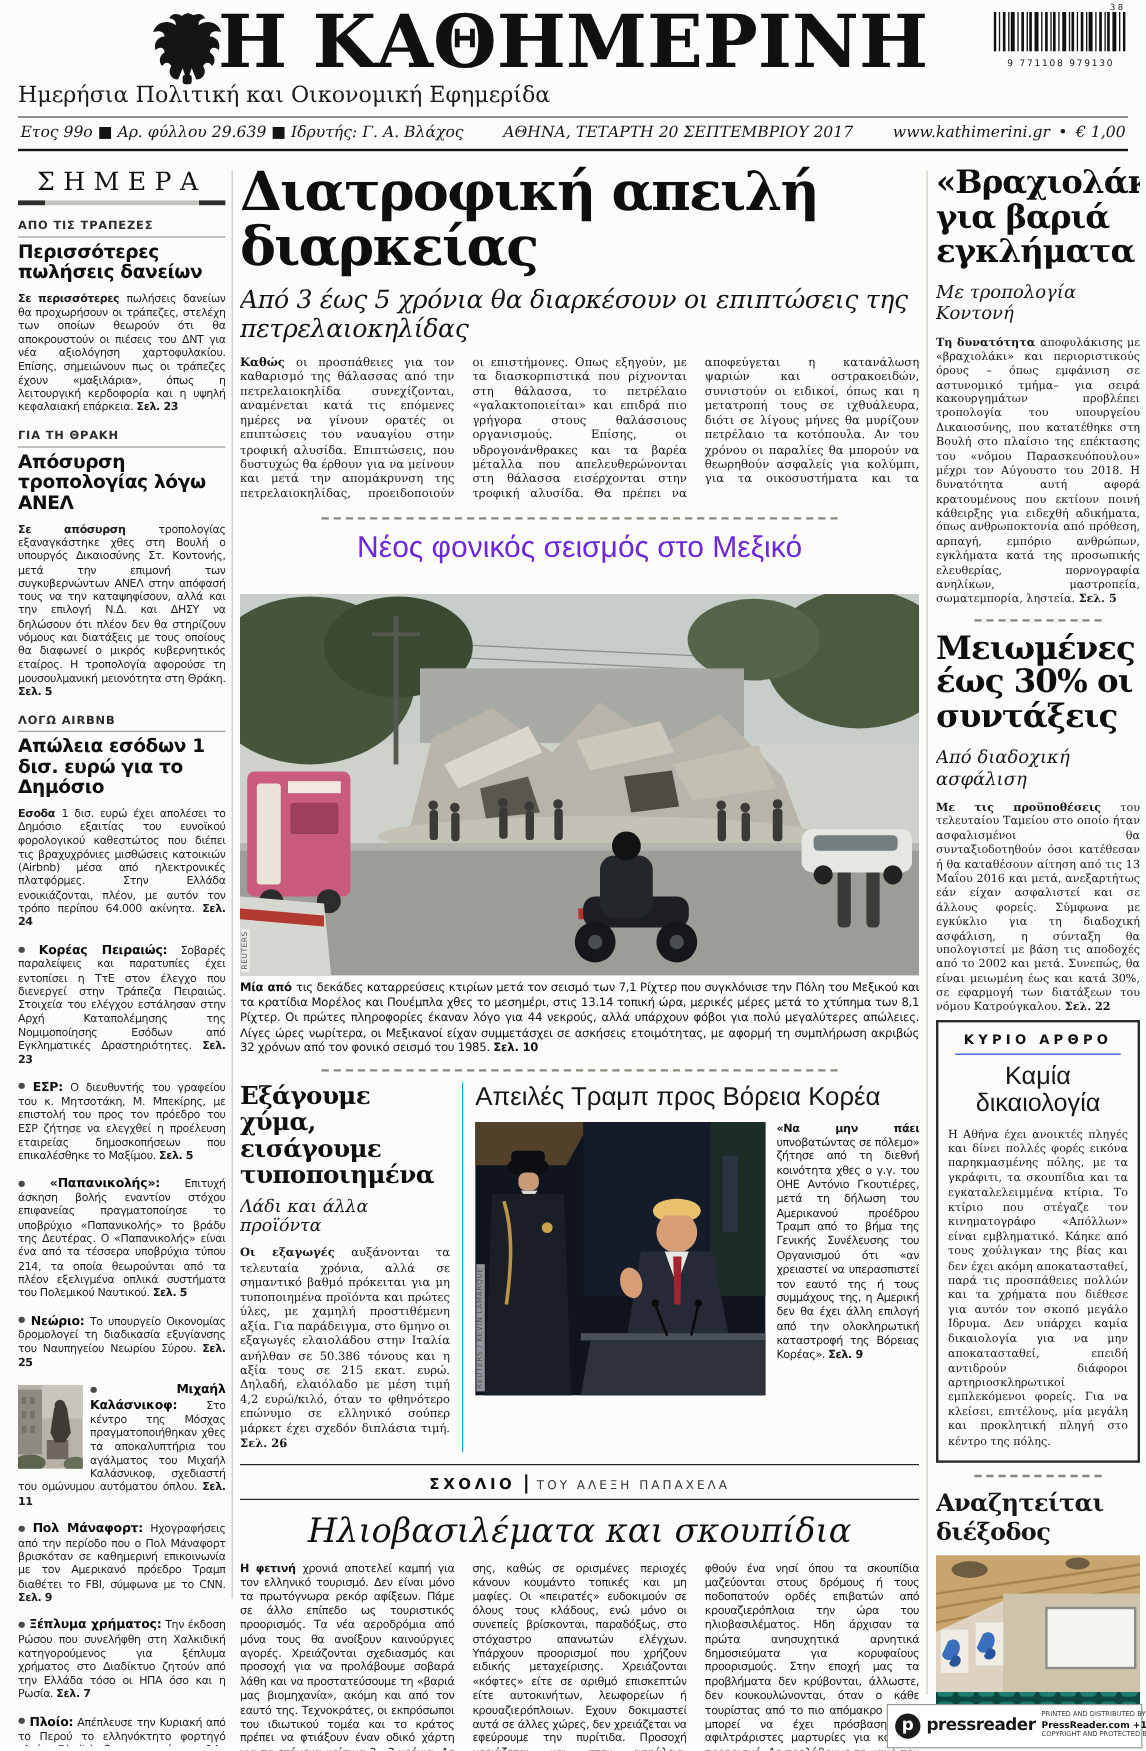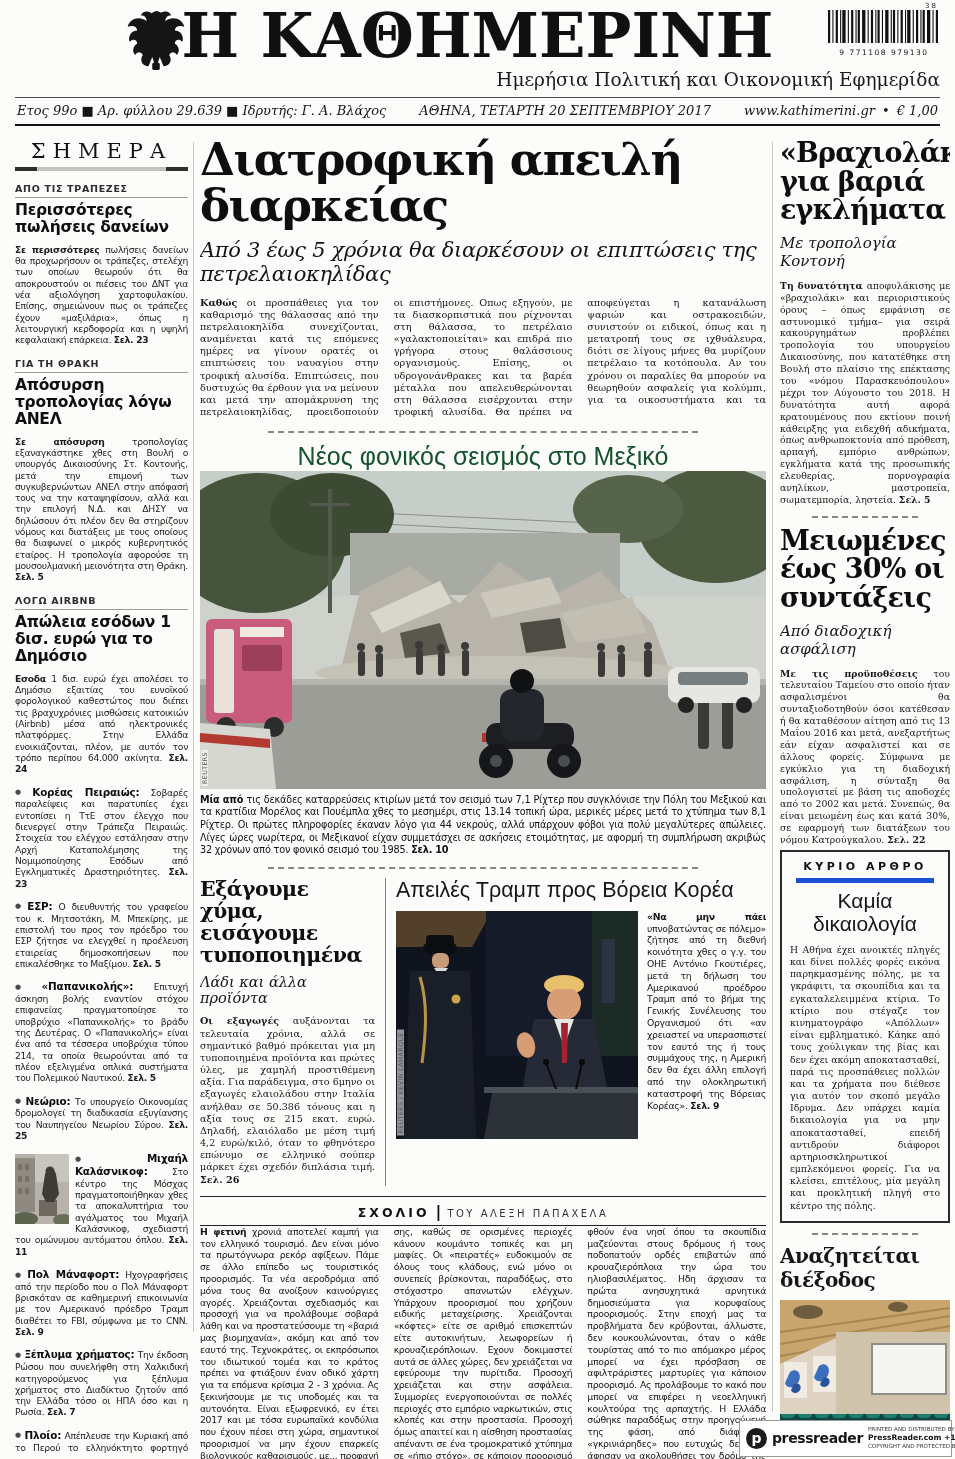--- a/index.html
+++ b/index.html
@@ -6,21 +6,21 @@
   html,body { background:#ffffff; }
   .page { position:relative; width:955px; height:1459px; background:#fcfcfa; overflow:hidden;
           font-family:"DejaVu Sans",sans-serif; color:#161616; }
   .serif { font-family:"DejaVu Serif",serif; }
 
   
   .masthead { position:absolute; top:0; left:15px; right:15px; height:97px; }
   .mast-logo { position:absolute; left:110px; top:6px; width:62px; height:66px; }
   .mast-title { text-align:center; font-family:"DejaVu Serif",serif; font-weight:700;
                 font-size:61px; line-height:1; letter-spacing:0px; padding-top:5px; color:#101010;}
-  .mast-sub { text-align:right; font-family:"DejaVu Serif",serif; font-size:18.5px; margin-top:3px; color:#1b1b1b;}
+  .mast-sub { text-align:left; font-family:"DejaVu Serif",serif; font-size:18.5px; margin-top:3px; color:#1b1b1b;}
   .mast-barcode { position:absolute; right:0; top:2px; width:112px; }
   .bc-top { text-align:right; font-size:7px; letter-spacing:2px; color:#222; padding-right:2px;}
   .bc-num { text-align:center; font-size:7.5px; letter-spacing:1.5px; color:#111; margin-top:1px;}
 
   .dateline { position:absolute; top:97px; left:15px; right:15px; border-top:1px solid #4a4a4a;
               border-bottom:2.5px solid #141414; display:flex; justify-content:space-between; align-items:center;
               padding:5px 2px 6px; font-family:"DejaVu Serif",serif; font-style:italic; font-size:13px; color:#151515;}
   .dateline .dl-right { display:flex; gap:7px; align-items:center; }
 
   
@@ -44,21 +44,21 @@
   .pageref { font-weight:700; }
   .statue-wrap { float:left; width:54px; height:70px; margin:2px 6px 1px 0; }
 
   
   .h1 { font-family:"DejaVu Serif",serif; font-weight:700; font-size:45px; line-height:1.02; letter-spacing:-1.5px; color:#0e0e0e;}
   .deck { font-family:"DejaVu Serif",serif; font-style:italic; font-size:21px; margin:9px 0 11px; letter-spacing:-0.3px; color:#141414;}
   .lede-cols { column-count:3; column-gap:15px; font-family:"DejaVu Serif",serif; font-size:9.7px;
                line-height:1.25; text-align:justify; height:124px; overflow:hidden; color:#161616;}
   .dashsep { border:none; border-top:2px dashed #88887f; width:76%; margin:10px auto 9px; }
   .dashsep-r { border:none; border-top:2px dashed #88887f; width:62%; margin:10px auto 9px; }
-  .mex-h { font-family:"Liberation Sans",sans-serif; font-weight:400; font-size:25px; text-align:center; margin:1px 0 0; color:#14532d;}
+  .mex-h { font-family:"Liberation Sans",sans-serif; font-weight:400; font-size:25px; text-align:center; margin:1px 0 24px; color:#6d28d9;}
   .photo { position:relative; }
   .photo svg { display:block; }
   .vcredit { position:absolute; left:1px; bottom:3px; writing-mode:vertical-rl; transform:rotate(180deg);
              font-size:6.3px; color:#555; letter-spacing:0.4px; background:rgba(255,255,255,0.55); padding:2px 0;}
   .caption { font-size:9.7px; line-height:1.3; letter-spacing:-0.2px; text-align:justify; margin-top:5px; color:#101010;}
 
   .duo { display:flex; margin-top:2px; }
   .oil { width:186px; padding-right:10px; border-right:1px solid #0ea5e9; }
   .trumpwrap { flex:1; padding-left:10px; }
   .h3serif { font-family:"DejaVu Serif",serif; font-weight:700; font-size:20.5px; line-height:1.08; letter-spacing:-0.5px; color:#0f0f0f;}
@@ -77,21 +77,21 @@
                text-align:center; margin:9px 0 10px; color:#101010;}
   .com-cols { display:flex; gap:15px; }
   .com-col { flex:1; font-size:9.3px; line-height:1.27; letter-spacing:-0.3px; text-align:justify; height:272px; overflow:hidden; }
 
   
   .r-h2 { font-family:"DejaVu Serif",serif; font-weight:700; font-size:27px; line-height:1.06; letter-spacing:-0.8px; color:#0e0e0e;}
   .r-deck { font-family:"DejaVu Serif",serif; font-style:italic; font-size:15px; margin:9px 0 10px; }
   .r-body { font-family:"DejaVu Serif",serif; font-size:9.3px; line-height:1.28; text-align:justify; color:#161616;}
   .editorial { border:2px solid #2b2b2b; padding:8px 8px 9px; margin-top:4px; background:#fcfcfa;}
   .ed-kicker { text-align:center; font-weight:700; font-size:11px; letter-spacing:3.5px;
-               padding-bottom:5px; border-bottom:5px solid #1d4ed8; width:92%; margin:0 auto 4px; color:#111;}
+               padding-bottom:5px; border-bottom:1px solid #1d4ed8; width:92%; margin:0 auto 4px; color:#111;}
   .ed-title { font-family:Liberation Sans, sans-serif; font-size:21px; font-weight:400; text-align:center; line-height:1.12; margin:6px 0 8px; }
   .ed-body { font-family:"DejaVu Serif",serif; font-size:9.3px; line-height:1.31; text-align:justify; color:#161616;}
   .exit-h { font-family:"DejaVu Serif",serif; font-weight:700; font-size:20px; letter-spacing:-0.5px; margin:7px 0 8px; }
 
   
   .footer { position:absolute; right:3px; bottom:2px; width:213px; border:1px solid #9a9a94; background:#ffffff;
             display:flex; align-items:center; gap:5px; padding:5px 6px; }
   .pr-logo { width:21px; height:21px; border-radius:50%; background:#1c1c1e; color:#fff; font-weight:700;
              display:flex; align-items:center; justify-content:center; font-size:14px; flex:none;}
   .pr-name { font-weight:700; font-size:14px; letter-spacing:-0.4px; color:#161616; }
@@ -350,20 +350,21 @@
             <span class="vcredit">REUTERS / KEVIN LAMARQUE</span>
           </div>
           <p class="trump-txt"><span class="lead">«Να μην πάει </span><span>υπνοβατώντας σε πόλεμο» ζήτησε από τη διεθνή κοινότητα χθες ο γ.γ. του ΟΗΕ Αντόνιο Γκουτιέρες, μετά τη δήλωση του Αμερικανού προέδρου Τραμπ από το βήμα της Γενικής Συνέλευσης του Οργανισμού ότι «αν χρειαστεί να υπερασπιστεί τον εαυτό της ή τους συμμάχους της, η Αμερική δεν θα έχει άλλη επιλογή από την ολοκληρωτική καταστροφή της Βόρειας Κορέας». </span><span class="pageref">Σελ. 9</span></p>
         </div>
       </div>
     </div>
 
     <div class="scholio-bar">
       <span class="k">ΣΧΟΛΙΟ</span><span class="sep">|</span><span class="by">ΤΟΥ ΑΛΕΞΗ ΠΑΠΑΧΕΛΑ</span>
     </div>
+    <div class="com-title">Ηλιοβασιλέματα και σκουπίδια</div>
     <div class="com-cols">
       <p class="com-col"><span class="lead">Η φετινή </span><span>χρονιά αποτελεί καμπή για τον ελληνικό τουρισμό. Δεν είναι μόνο τα πρωτόγνωρα ρεκόρ αφίξεων. Πάμε σε άλλο επίπεδο ως τουριστικός προορισμός. Τα νέα αεροδρόμια από μόνα τους θα ανοίξουν καινούργιες αγορές. Χρειάζονται σχεδιασμός και προσοχή για να προλάβουμε σοβαρά λάθη και να προστατεύσουμε τη «βαριά μας βιομηχανία», ακόμη και από τον εαυτό της. Τεχνοκράτες, οι εκπρόσωποι του ιδιωτικού τομέα και το κράτος πρέπει να φτιάξουν έναν οδικό χάρτη για τα επόμενα κρίσιμα 2 - 3 χρόνια. Ας ξεκινήσουμε με τις υποδομές και τα αυτονόητα. Είναι εξωφρενικό, εν έτει 2017 και με τόσα ευρωπαϊκά κονδύλια που έχουν πέσει στη χώρα, σημαντικοί προορισμοί να μην έχουν επαρκείς βιολογικούς καθαρισμούς, με... προφανή αποτελέσματα. Τα περισσότερα λιμάνια και οι μαρίνες ταιριάζουν πιο πολύ σε τριτοκοσμική χώρα. Η κίνηση σε προορισμούς αιχμής, όπως η Σαντορίνη, είναι τεράστιο πρόβλημα. Η αυθαιρεσία στη δόμηση επι-</span></p>
       <p class="com-col">σης, καθώς σε ορισμένες περιοχές κάνουν κουμάντο τοπικές και μη μαφίες. Οι «πειρατές» ευδοκιμούν σε όλους τους κλάδους, ενώ μόνο οι συνεπείς βρίσκονται, παραδόξως, στο στόχαστρο απανωτών ελέγχων. Υπάρχουν προορισμοί που χρήζουν ειδικής μεταχείρισης. Χρειάζονται «κόφτες» είτε σε αριθμό επισκεπτών είτε αυτοκινήτων, λεωφορείων ή κρουαζιερόπλοιων. Εχουν δοκιμαστεί αυτά σε άλλες χώρες, δεν χρειάζεται να εφεύρουμε την πυρίτιδα. Προσοχή χρειάζεται και στην ασφάλεια. Συμμορίες ενεργοποιούνται σε πολλές περιοχές στο εμπόριο ναρκωτικών, στις κλοπές και στην προστασία. Προσοχή όμως απαιτεί και η αίσθηση προστασίας απέναντι σε ένα τρομοκρατικό χτύπημα σε «ήπιο στόχο», σε κάποιον προορισμό όπου μαζεύονται πολλοί Δυτικοί ή άλλοι τουρίστες. Αν δεν τα προσέξουμε όλα αυτά, θα αρχίσει η αυτοδυσφήμιση. Οι τουρίστες υψηλού επιπέδου δεν θα ξαναεπισκε-</p>
       <p class="com-col">φθούν ένα νησί όπου τα σκουπίδια μαζεύονται στους δρόμους ή τους ποδοπατούν ορδές επιβατών από κρουαζιερόπλοια την ώρα του ηλιοβασιλέματος. Ηδη άρχισαν τα πρώτα ανησυχητικά αρνητικά δημοσιεύματα για κορυφαίους προορισμούς. Στην εποχή μας τα προβλήματα δεν κρύβονται, άλλωστε, δεν κουκουλώνονται, όταν ο κάθε τουρίστας από το πιο απόμακρο μέρος μπορεί να έχει πρόσβαση σε αφιλτράριστες μαρτυρίες για κάποιον προορισμό. Ας προλάβουμε το κακό που μπορεί να επιφέρει η νεοελληνική κουλτούρα της αρπαχτής. Η Ελλάδα σώθηκε παραδόξως στην προηγούμενή της φάση, από διάφορους «γκρινιάρηδες» που ευτυχώς δεν την άφησαν να ακολουθήσει τον δρόμο της Ισπανίας. Τώρα βρισκόμαστε πάλι σε ένα σημαντικό σταυροδρόμι. Για να αποφύγουμε τα μοιραία λάθη και για να είμαστε παίκτες μακράς πνοής στον τουρισμό, χρειαζόμαστε σχέδιο και περισσότερο επαγγελματισμό.</p>
     </div>
   </div>
 
   <div class="vdiv2"></div>
 
   <div class="col-right">

